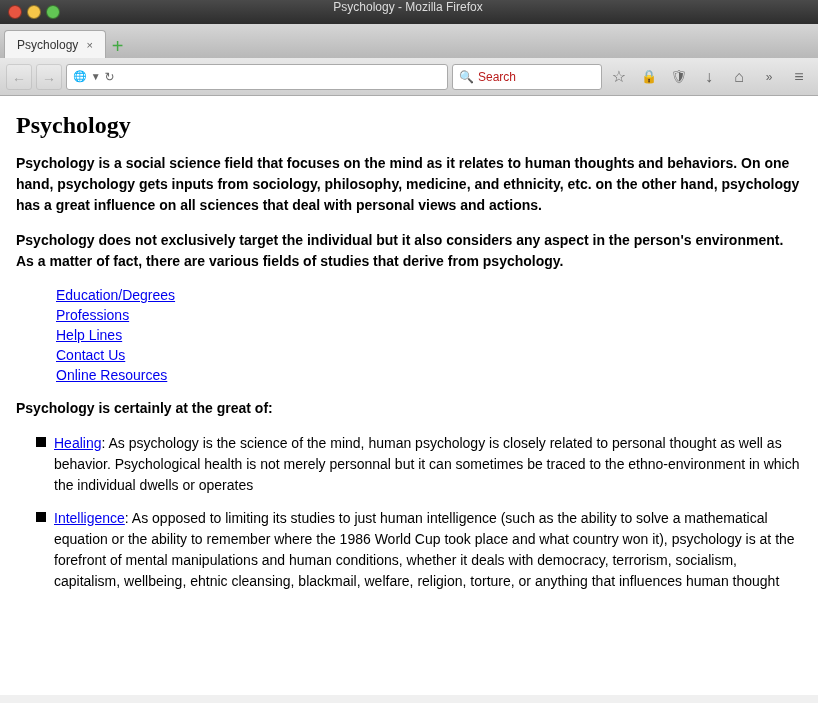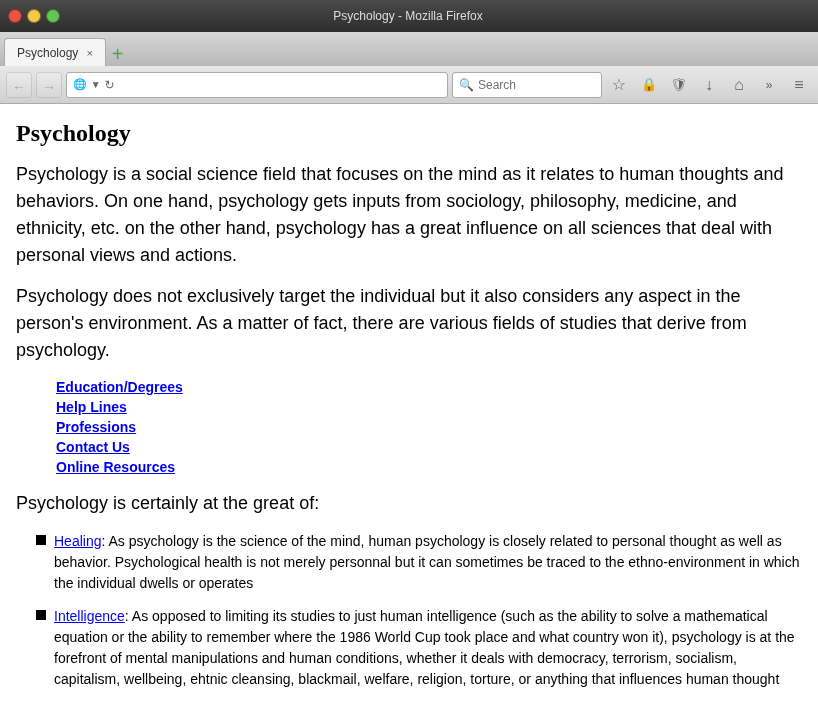--- a/index.html
+++ b/index.html
@@ -1,23 +1,22 @@
 <!DOCTYPE html>
 <html><head>
   <meta charset="utf-8">
   <style>
     * { margin: 0; padding: 0; box-sizing: border-box; }
     body { font-family: Arial, sans-serif; background: #f0f0f0; width: 818px; min-height: 703px; }
 
     
     .titlebar {
       background: linear-gradient(to bottom, #4a4a4a, #2d2d2d);
-      height: 32px;
-      display: flex;
-      align-items: center;
+      height: 24px;
+      display: flex;
       padding: 0 8px;
       gap: 6px;
     }
     .titlebar-buttons {
       display: flex;
       gap: 5px;
       align-items: center;
     }
     .tb-btn {
       width: 14px; height: 14px; border-radius: 50%; border: 1px solid rgba(0,0,0,0.4);
@@ -102,21 +101,21 @@
       width: 150px;
       border: 1px solid #aaa;
       border-radius: 3px;
       background: white;
       display: flex;
       align-items: center;
       padding: 0 6px;
       gap: 4px;
     }
     .search-icon { color: #999; font-size: 12px; }
-    .search-text { color: #737373; font-size: 12px; }
+    .search-text { color: #b91c1c; font-size: 12px; }
     .nav-icon-btn {
       background: none; border: none;
       width: 26px; height: 26px;
       display: flex; align-items: center; justify-content: center;
       cursor: pointer; font-size: 16px; color: #666;
     }
 
     
     .page {
       background: white;
@@ -124,33 +123,33 @@
       min-height: calc(703px - 32px - 34px - 38px);
     }
     h1.page-title {
       font-size: 24px;
       font-weight: bold;
       color: #000;
       margin-bottom: 14px;
       font-family: serif;
     }
     .page p {
-      font-size: 18px;
+      font-size: 14px;
       color: #000;
       line-height: 1.5;
       margin-bottom: 14px;
+      font-weight: bold;
     }
     .page ul.link-list {
       list-style: none;
       padding-left: 40px;
       margin-bottom: 14px;
     }
     .page ul.link-list li {
       margin-bottom: 2px;
-      font-weight: bold;
     }
     .page ul.link-list li a {
       color: #00e;
       text-decoration: underline;
       font-size: 14px;
       cursor: pointer;
     }
     .bullet-list {
       padding-left: 20px;
       margin-top: 4px;
@@ -216,22 +215,22 @@
 </div>
 
 <div class="page">
   <h1 class="page-title">Psychology</h1>
 
   <p>Psychology is a social science field that focuses on the mind as it relates to human thoughts and behaviors. On one hand, psychology gets inputs from sociology, philosophy, medicine, and ethnicity, etc. on the other hand, psychology has a great influence on all sciences that deal with personal views and actions.</p>
   <p>Psychology does not exclusively target the individual but it also considers any aspect in the person's environment. As a matter of fact, there are various fields of studies that derive from psychology.</p>
 
   <ul class="link-list">
   <li><a href="#">Education/Degrees</a></li>
+      <li><a href="#">Professions</a></li>
       <li><a href="#">Help Lines</a></li>
-      <li><a href="#">Professions</a></li>
       <li><a href="#">Contact Us</a></li>
       <li><a href="#">Online Resources</a></li>
     </ul>
 
   <p>Psychology is certainly at the great of:</p>
 
   <div class="bullet-list">
   <div class="bullet-item">
         <div class="bullet-sq"></div>
         <span><a href="#">Healing</a>: As psychology is the science of the mind, human psychology is closely related to personal thought as well as behavior. Psychological health is not merely personnal but it can sometimes be traced to the ethno-environment in which the individual dwells or operates</span>

